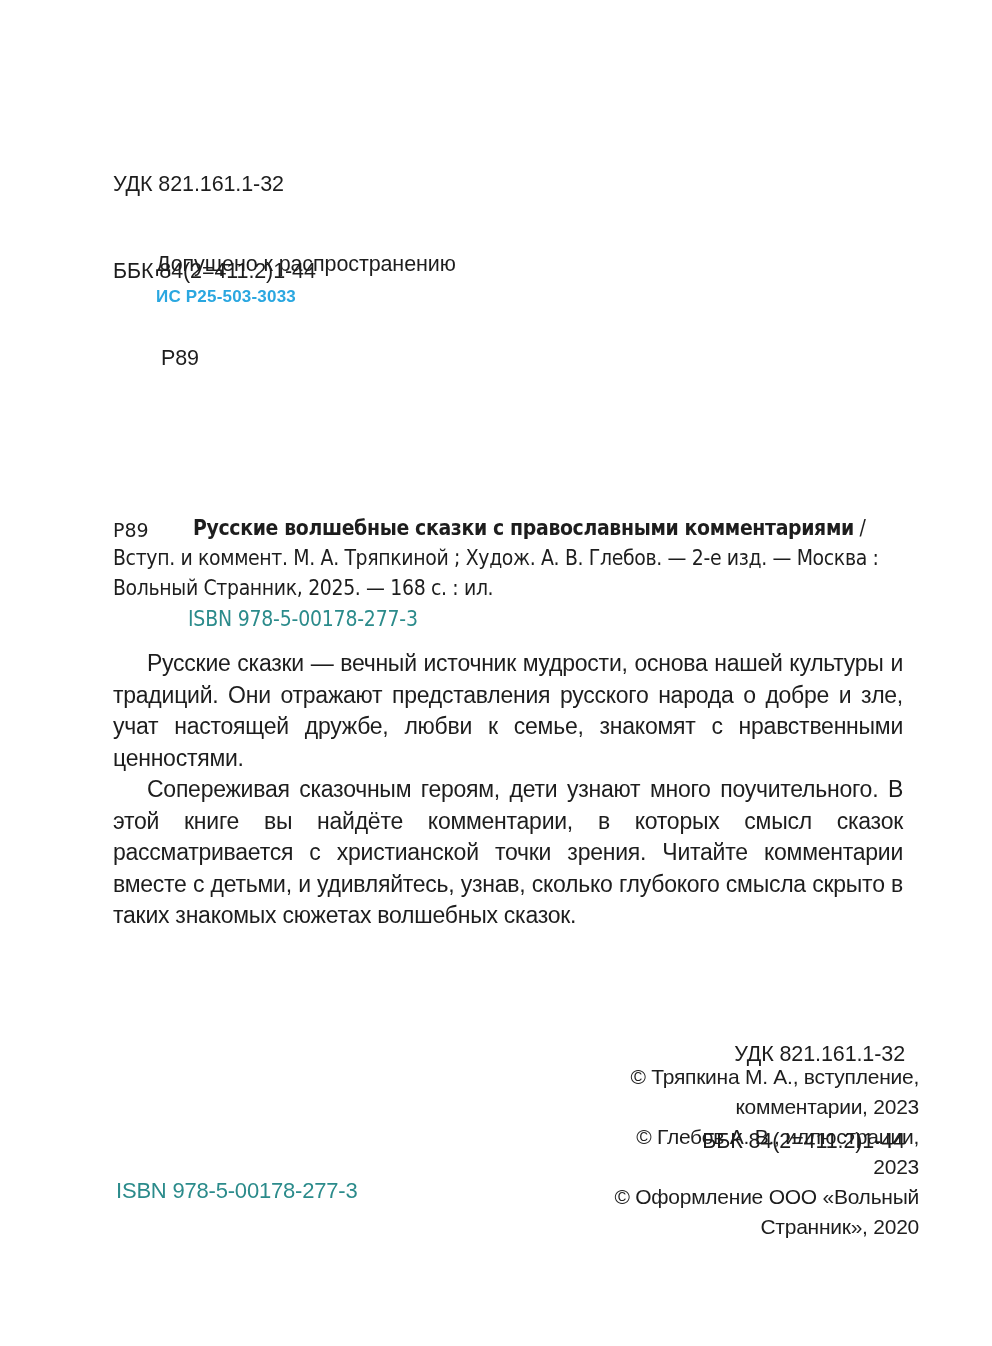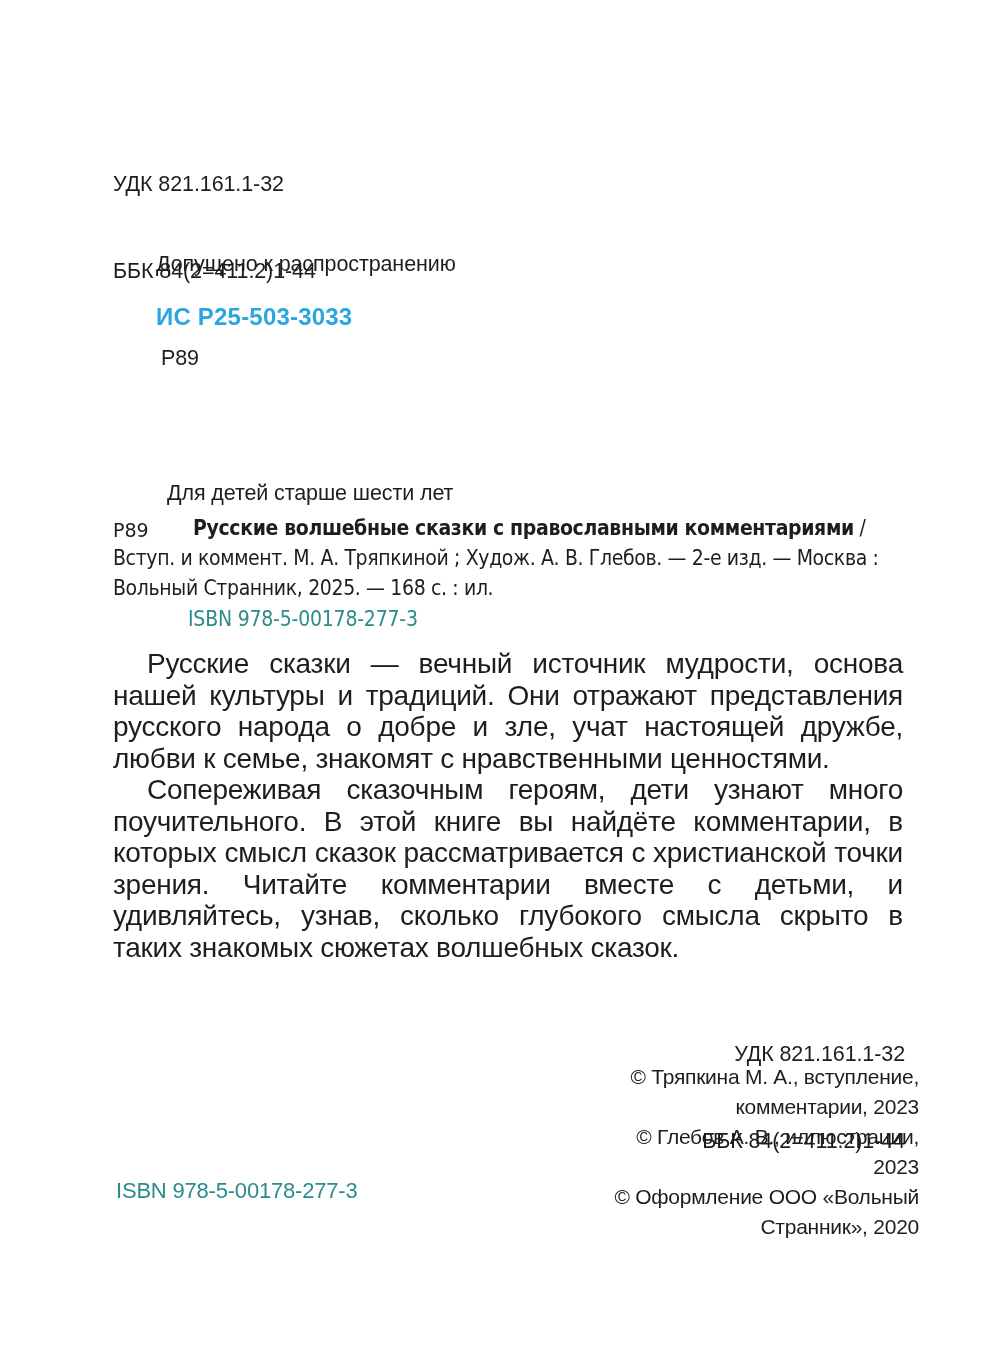--- a/index.html
+++ b/index.html
@@ -43,23 +43,22 @@
   #approval {
     left: 156px;
     top: 249px;
     font-size: 21.5px;
     line-height: 31.5px;
     letter-spacing: -0.1px;
   }
   #approval .line { display: block; white-space: pre; }
   #approval .stamp {
     display: block;
-    margin-top: 20px;
     font-weight: 700;
-    font-size: 24px;
+    font-size: 17px;
     letter-spacing: 0.2px;
     color: #2aa7e0;
   }
 
   
   #audience {
     left: 167px;
     top: 479px;
     font-size: 21.5px;
     line-height: 28px;
@@ -102,21 +101,21 @@
     padding-left: 75px;
     color: #2b8b8b;
     letter-spacing: -0.2px;
   }
 
   
   #annotation {
     left: 113px;
     top: 648px;
     width: 790px;
-    font-size: 28px;
+    font-size: 23px;
     line-height: 31.5px;
     letter-spacing: -0.25px;
     text-align: justify;
     text-justify: inter-word;
   }
   #annotation p {
     margin: 0;
     text-indent: 34px;
   }
 
@@ -169,21 +168,20 @@
     <span class="code-line">УДК 821.161.1-32</span>
     <span class="code-line">ББК 84(2=411.2)1-44</span>
     <span class="code-line indented">Р89</span>
   </div>
 
   <div class="blk" id="approval">
     <span class="line">Допущено к распространению</span>
     <span class="stamp">ИС Р25-503-3033</span>
   </div>
 
-  <div class="blk" id="audience">Для детей старше шести лет</div>
 
   <div class="blk" id="biblio">
     <span class="shelf">Р89</span>
     <p class="record"><span class="title">Русские волшебные сказки с православными комментариями</span><span> /</span> <span>Вступ. и коммент. М. А. Тряпкиной ; Худож. А. В. Глебов. — 2-е изд. — Москва : Вольный Странник, 2025. — 168 с. : ил.</span><span class="isbn">ISBN 978-5-00178-277-3</span></p>
   </div>
 
   <div class="blk" id="annotation">
     <p>Русские сказки — вечный источник мудрости, основа нашей культуры и традиций. Они отражают представления русского народа о добре и зле, учат настоящей дружбе, любви к семье, знакомят с нравственными ценностями.</p>
     <p>Сопереживая сказочным героям, дети узнают много поучительного. В этой книге вы найдёте комментарии, в которых смысл сказок рассматривается с христианской точки зрения. Читайте комментарии вместе с детьми, и удивляйтесь, узнав, сколько глубокого смысла скрыто в таких знакомых сюжетах волшебных сказок.</p>
   </div>

